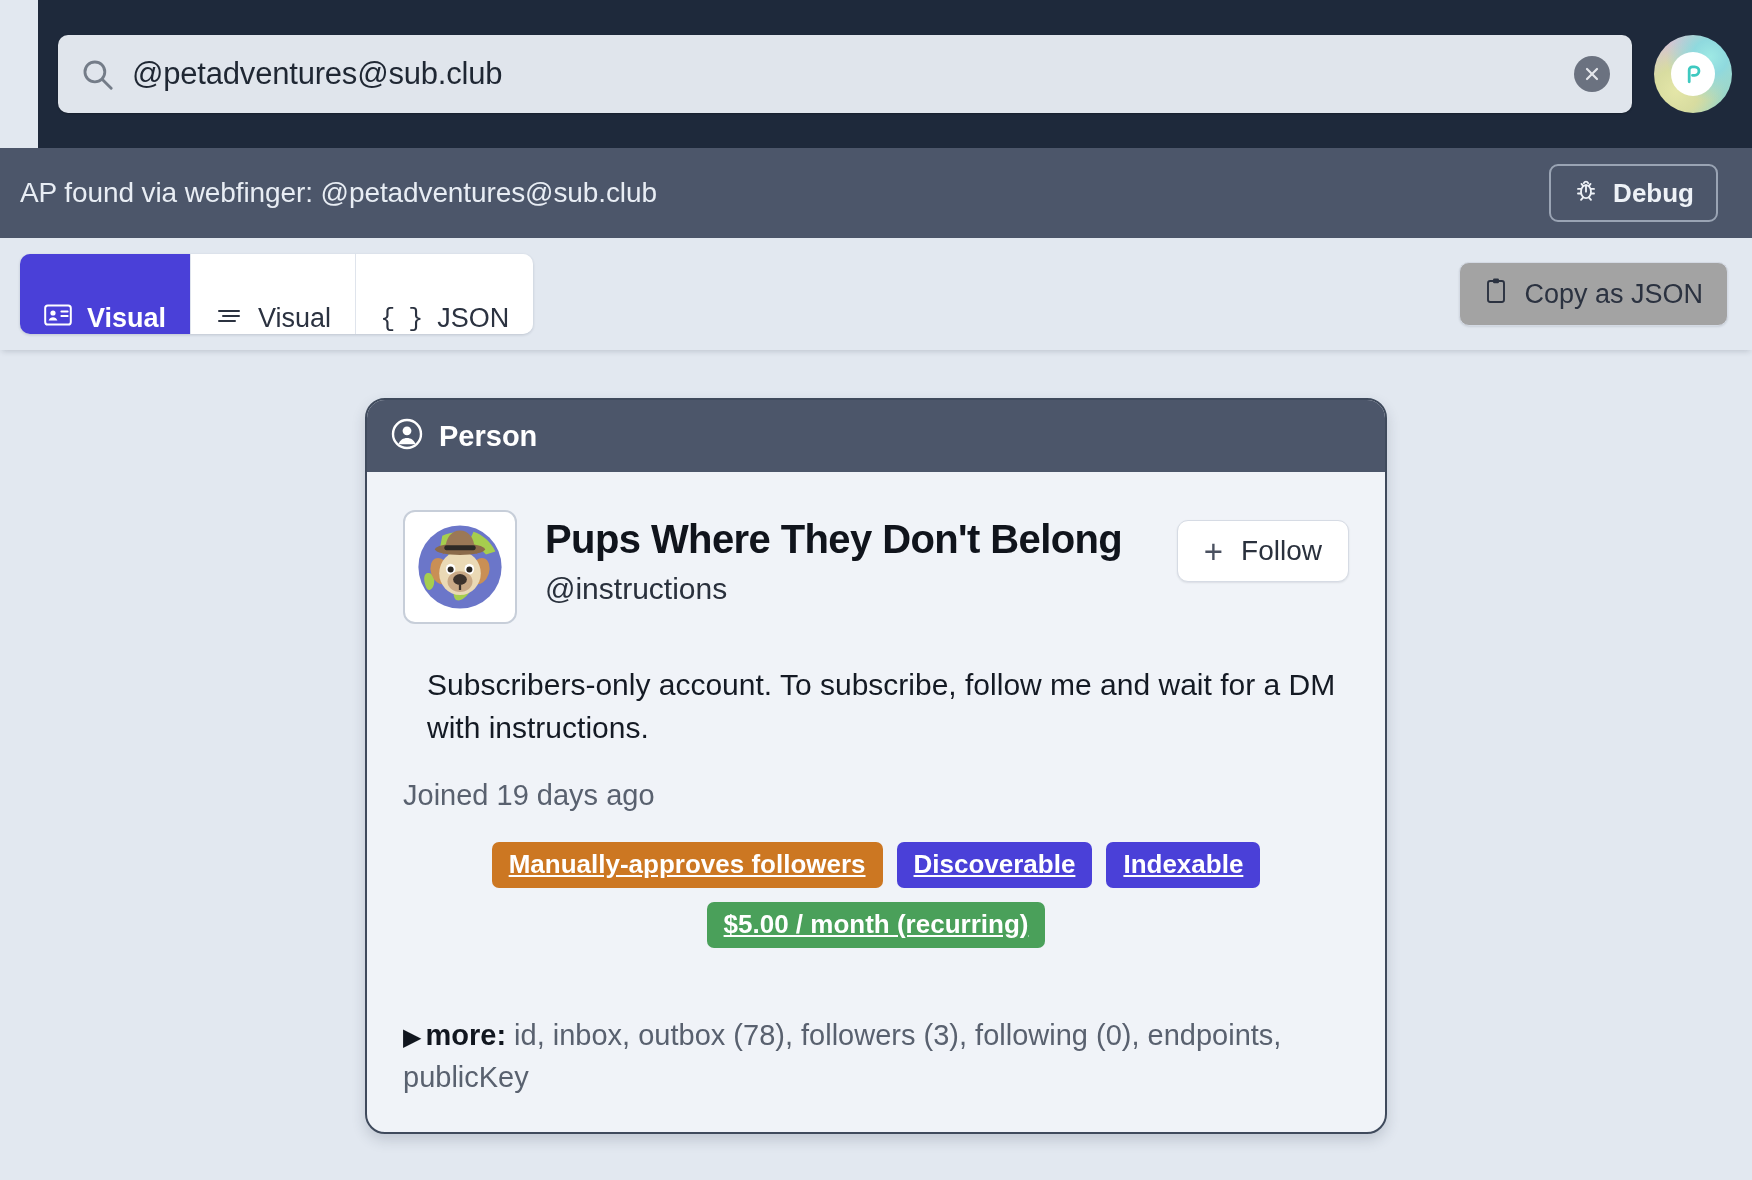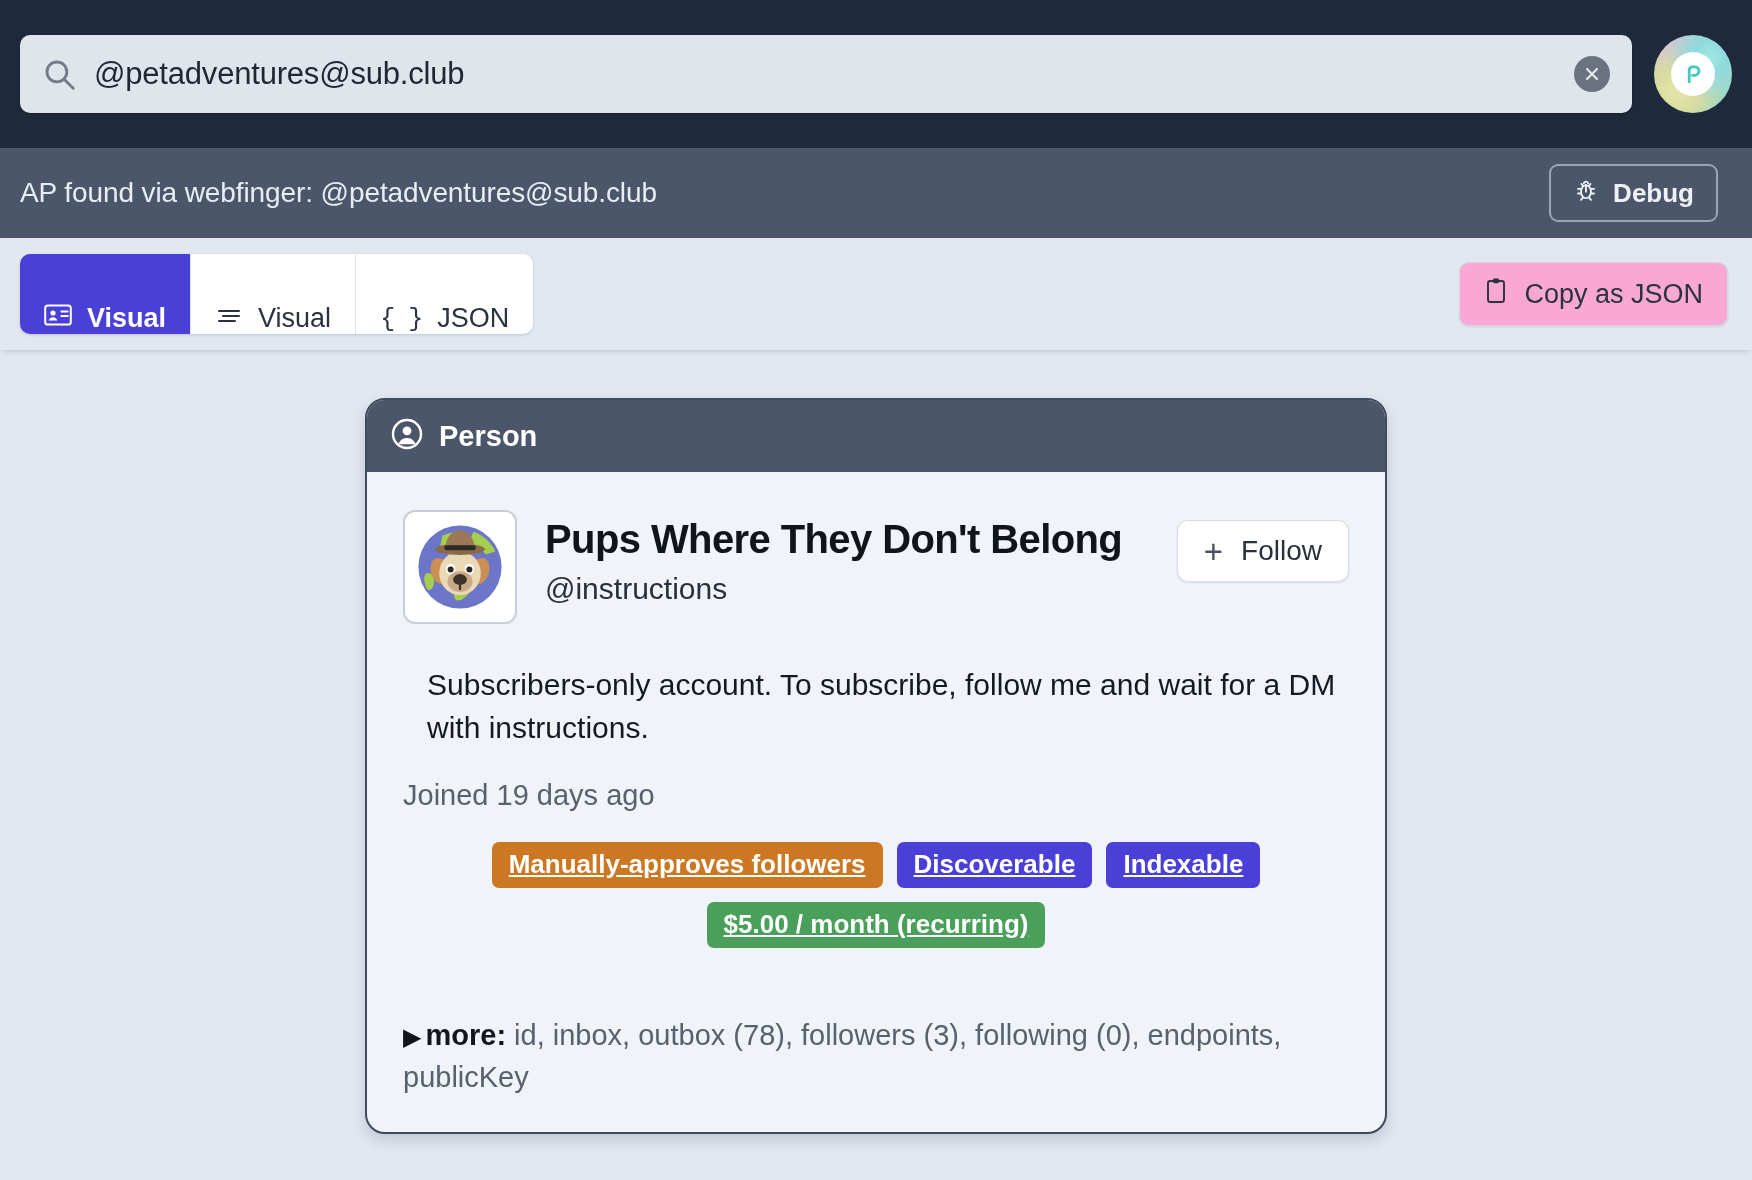--- a/index.html
+++ b/index.html
@@ -11,20 +11,21 @@
   }
 
   
   .topbar {
     background: #1e293b;
     height: 148px;
     display: flex;
     align-items: center;
     padding: 0 20px 0 20px;
     gap: 22px;
+    margin-left: 38px;
   }
   .search-wrap {
     flex: 1;
     position: relative;
     background: #e0e5ec;
     border-radius: 10px;
     height: 78px;
     display: flex;
     align-items: center;
     padding: 0 22px;
@@ -134,21 +135,21 @@
     color: #2b3240;
     font-family: inherit;
     cursor: pointer;
     border-right: 1px solid #dfe4ec;
   }
   .tab:last-child { border-right: none; }
   .tab.active { background: #4a40d8; color: #fff; font-weight: bold; }
   .tab svg { width: 28px; height: 24px; flex: 0 0 auto; }
   .tab .brace { font-family: "Liberation Mono", monospace; font-size: 25px; letter-spacing: -1px;}
   .copy-btn {
-    background: #f9a8d4;
+    background: #a3a3a3;
     border: 1px solid #d4dae4;
     border-radius: 10px;
     height: 64px;
     padding: 0 24px;
     display: flex; align-items: center; gap: 16px;
     font-size: 27px;
     color: #2b3240;
     font-family: inherit;
     cursor: pointer;
     box-shadow: 0 1px 2px rgba(30,41,59,0.12);

